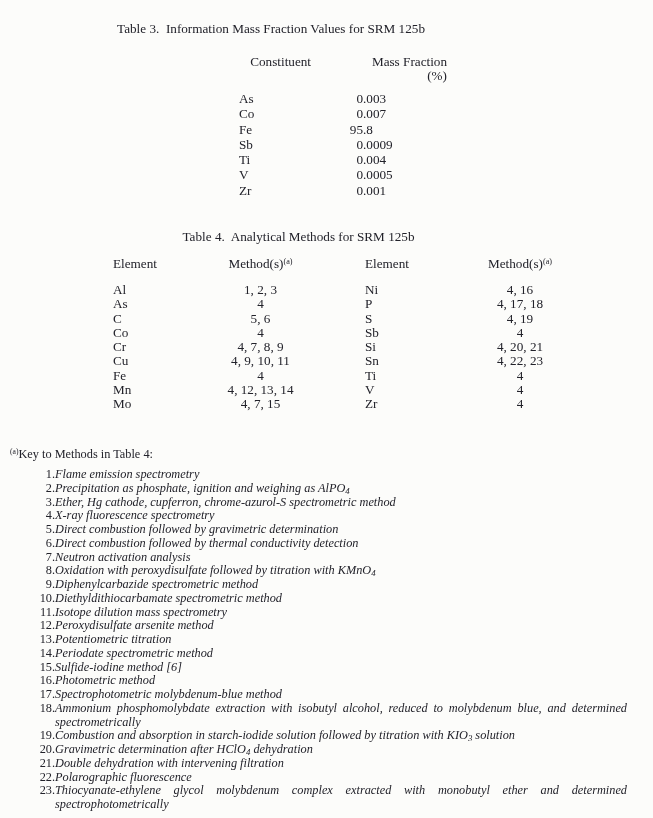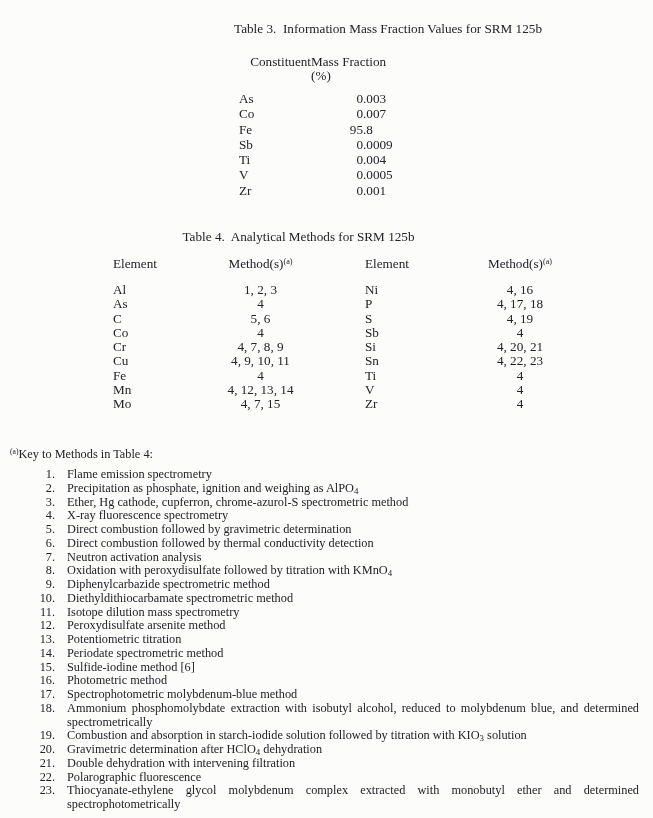--- a/index.html
+++ b/index.html
@@ -13,29 +13,29 @@
     width: 653px; height: 818px;
     background: #fcfcfa;
     color: #22222a;
     overflow: hidden;
   }
   .pre { white-space: pre-wrap; }
 
   
   .t3-title {
     position: absolute; top: 22px; left: 0; width: 542px;
-    text-align: right; font-size: 13.2px; line-height: 14px;
+    text-align: center; font-size: 13.2px; line-height: 14px;
   }
   .t3-head {
     position: absolute; top: 55px; left: 239px;
     font-size: 13.2px; line-height: 14px;
   }
   .t3-head .hrow { display: flex; }
   .t3-head .c1 { width: 72px; text-align: right; }
-  .t3-head .c2 { width: 136px; text-align: left; font-family: Liberation Serif, serif; }
+  .t3-head .c2 { width: 136px; text-align: right; font-family: Liberation Serif, serif; }
   .t3-rows {
     position: absolute; top: 91px; left: 239px;
     font-size: 13.2px; line-height: 15.3px;
   }
   .t3-row { display: flex; }
   .t3-el { width: 110px; }
   .t3-val { flex: none; }
   .ip { display: inline-block; min-width: 14px; text-align: right; }
 
   
@@ -59,21 +59,21 @@
   .footnote {
     position: absolute; top: 447px; left: 10px;
     font-size: 12.3px; line-height: 14px;
   }
   .key-list {
     position: absolute; top: 468px; left: 0; width: 653px;
     font-size: 12.3px; line-height: 13.75px;
   }
   .key-item { display: flex; }
   .key-num { width: 55px; text-align: right; flex: none; }
-  .key-text { margin-left: 12px; width: 572px; text-align: justify; }
+  .key-text { width: 572px; text-align: justify; font-style: italic; }
 
   sup { font-size: 0.62em; line-height: 0; vertical-align: 0.5em; }
   sub { font-size: 0.72em; line-height: 0; vertical-align: -0.2em; }
 </style>
 </head>
 <body>
 
 <div class="page">
 
   <div class="t3-title pre">Table 3.  Information Mass Fraction Values for SRM 125b</div>

